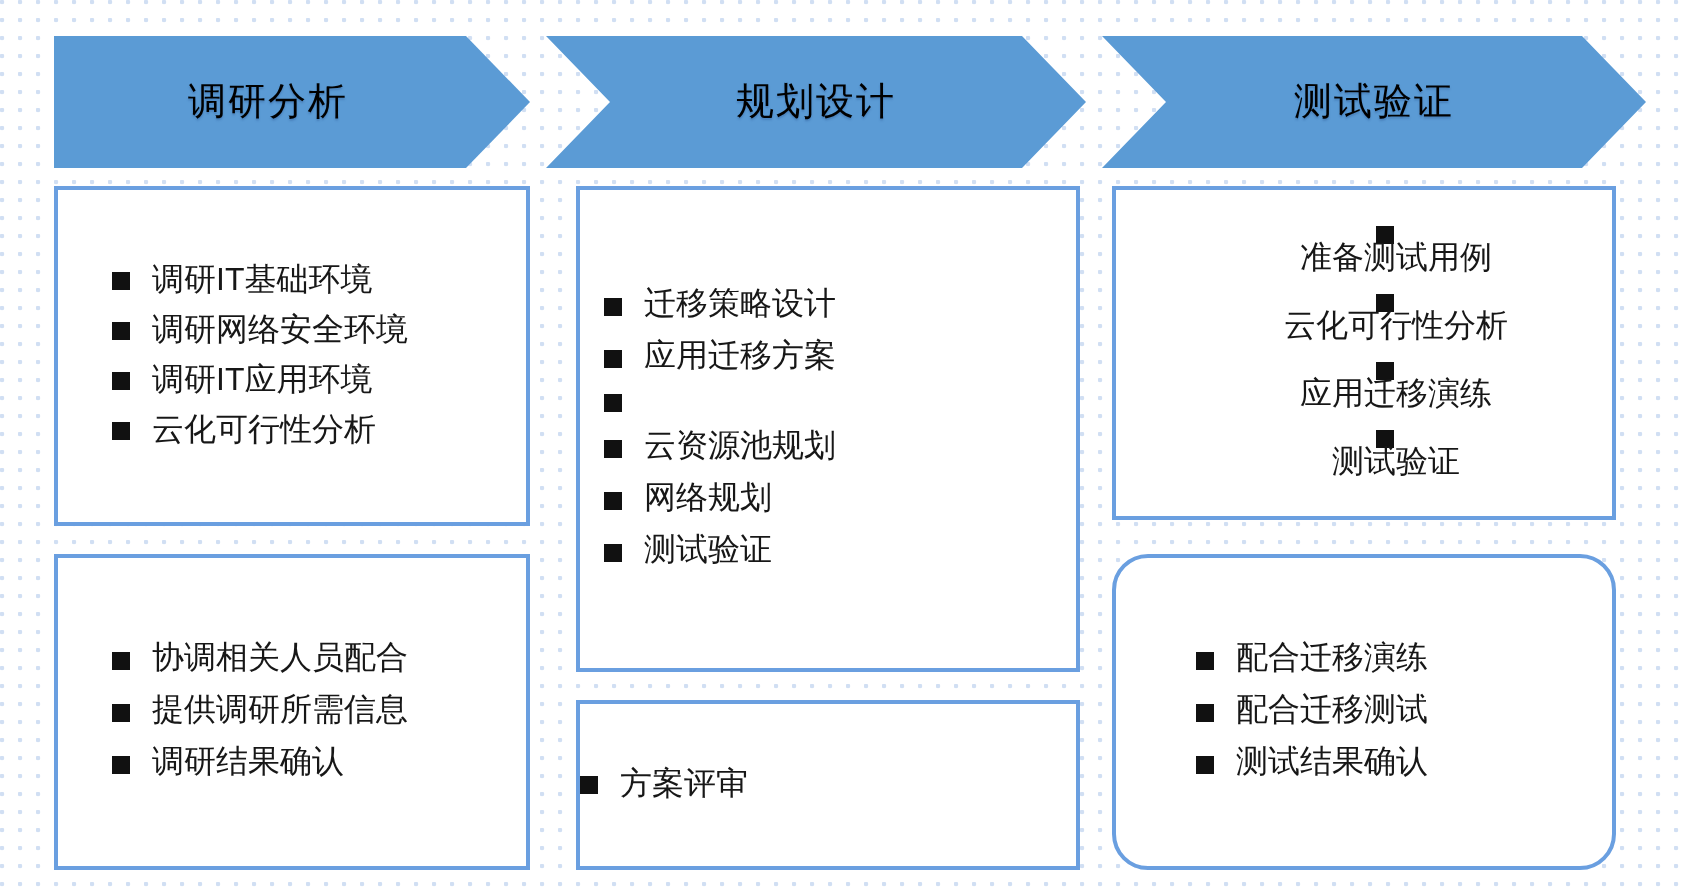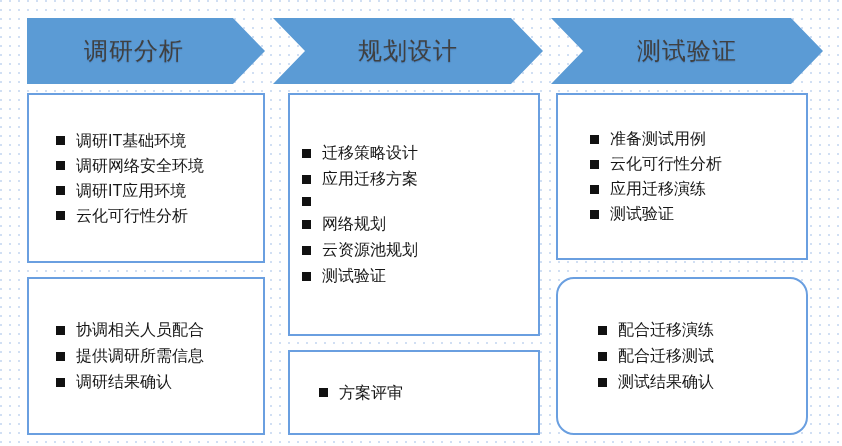--- a/index.html
+++ b/index.html
@@ -31,22 +31,22 @@
     position: absolute;
     top: 18px;
     height: 66px;
     background: #5B9BD5;
     display: flex;
     align-items: center;
     justify-content: center;
     box-sizing: border-box;
   }
   .chev-label {
-    color: #404040;
-    font-size: 24px;
+    color: #000000;
+    font-size: 19px;
     letter-spacing: 1px;
     line-height: 1;
     text-shadow: 0 1px 1px rgba(40,80,140,0.35);
     white-space: nowrap;
     user-select: none;
   }
   
   .chev-1 {
     left: 27px;
     width: 238px;
@@ -119,29 +119,28 @@
 
   
   .card-c2a {
     left: 288px; top: 93px; width: 252px; height: 243px;
     padding-left: 12px;
   }
   .card-c2a li { margin: 10px 0; }
 
   .card-c2b {
     left: 288px; top: 350px; width: 252px; height: 85px;
-    padding-left: 29px;
   }
 
   
   .card-c3a {
     left: 556px; top: 93px; width: 252px; height: 167px;
     padding-left: 32px;
   }
-  .card-c3a li { margin: 9px 0; }
+  .card-c3a li { margin: 9px 0; flex-direction: column; }
 
   .card-c3b {
     left: 556px; top: 277px; width: 252px; height: 158px;
     padding-left: 40px;
     border-radius: 18px;
   }
   .card-c3b li { margin: 10px 0; }
 </style>
 </head>
 <body>
@@ -206,28 +205,28 @@
       </li>
       <li>
         <span class="bullet"></span>
         <span class="li-text">应用迁移方案</span>
       </li>
       <li>
         <span class="bullet"></span>
       </li>
       <li>
         <span class="bullet"></span>
+        <span class="li-text">云资源池规划</span>
+      </li>
+      <li>
+        <span class="bullet"></span>
         <span class="li-text">网络规划</span>
       </li>
       <li>
         <span class="bullet"></span>
-        <span class="li-text">云资源池规划</span>
-      </li>
-      <li>
-        <span class="bullet"></span>
         <span class="li-text">测试验证</span>
       </li>
     </ul>
   </div>
 
   <div class="card card-c2b">
     <ul>
       <li>
         <span class="bullet"></span>
         <span class="li-text">方案评审</span>

